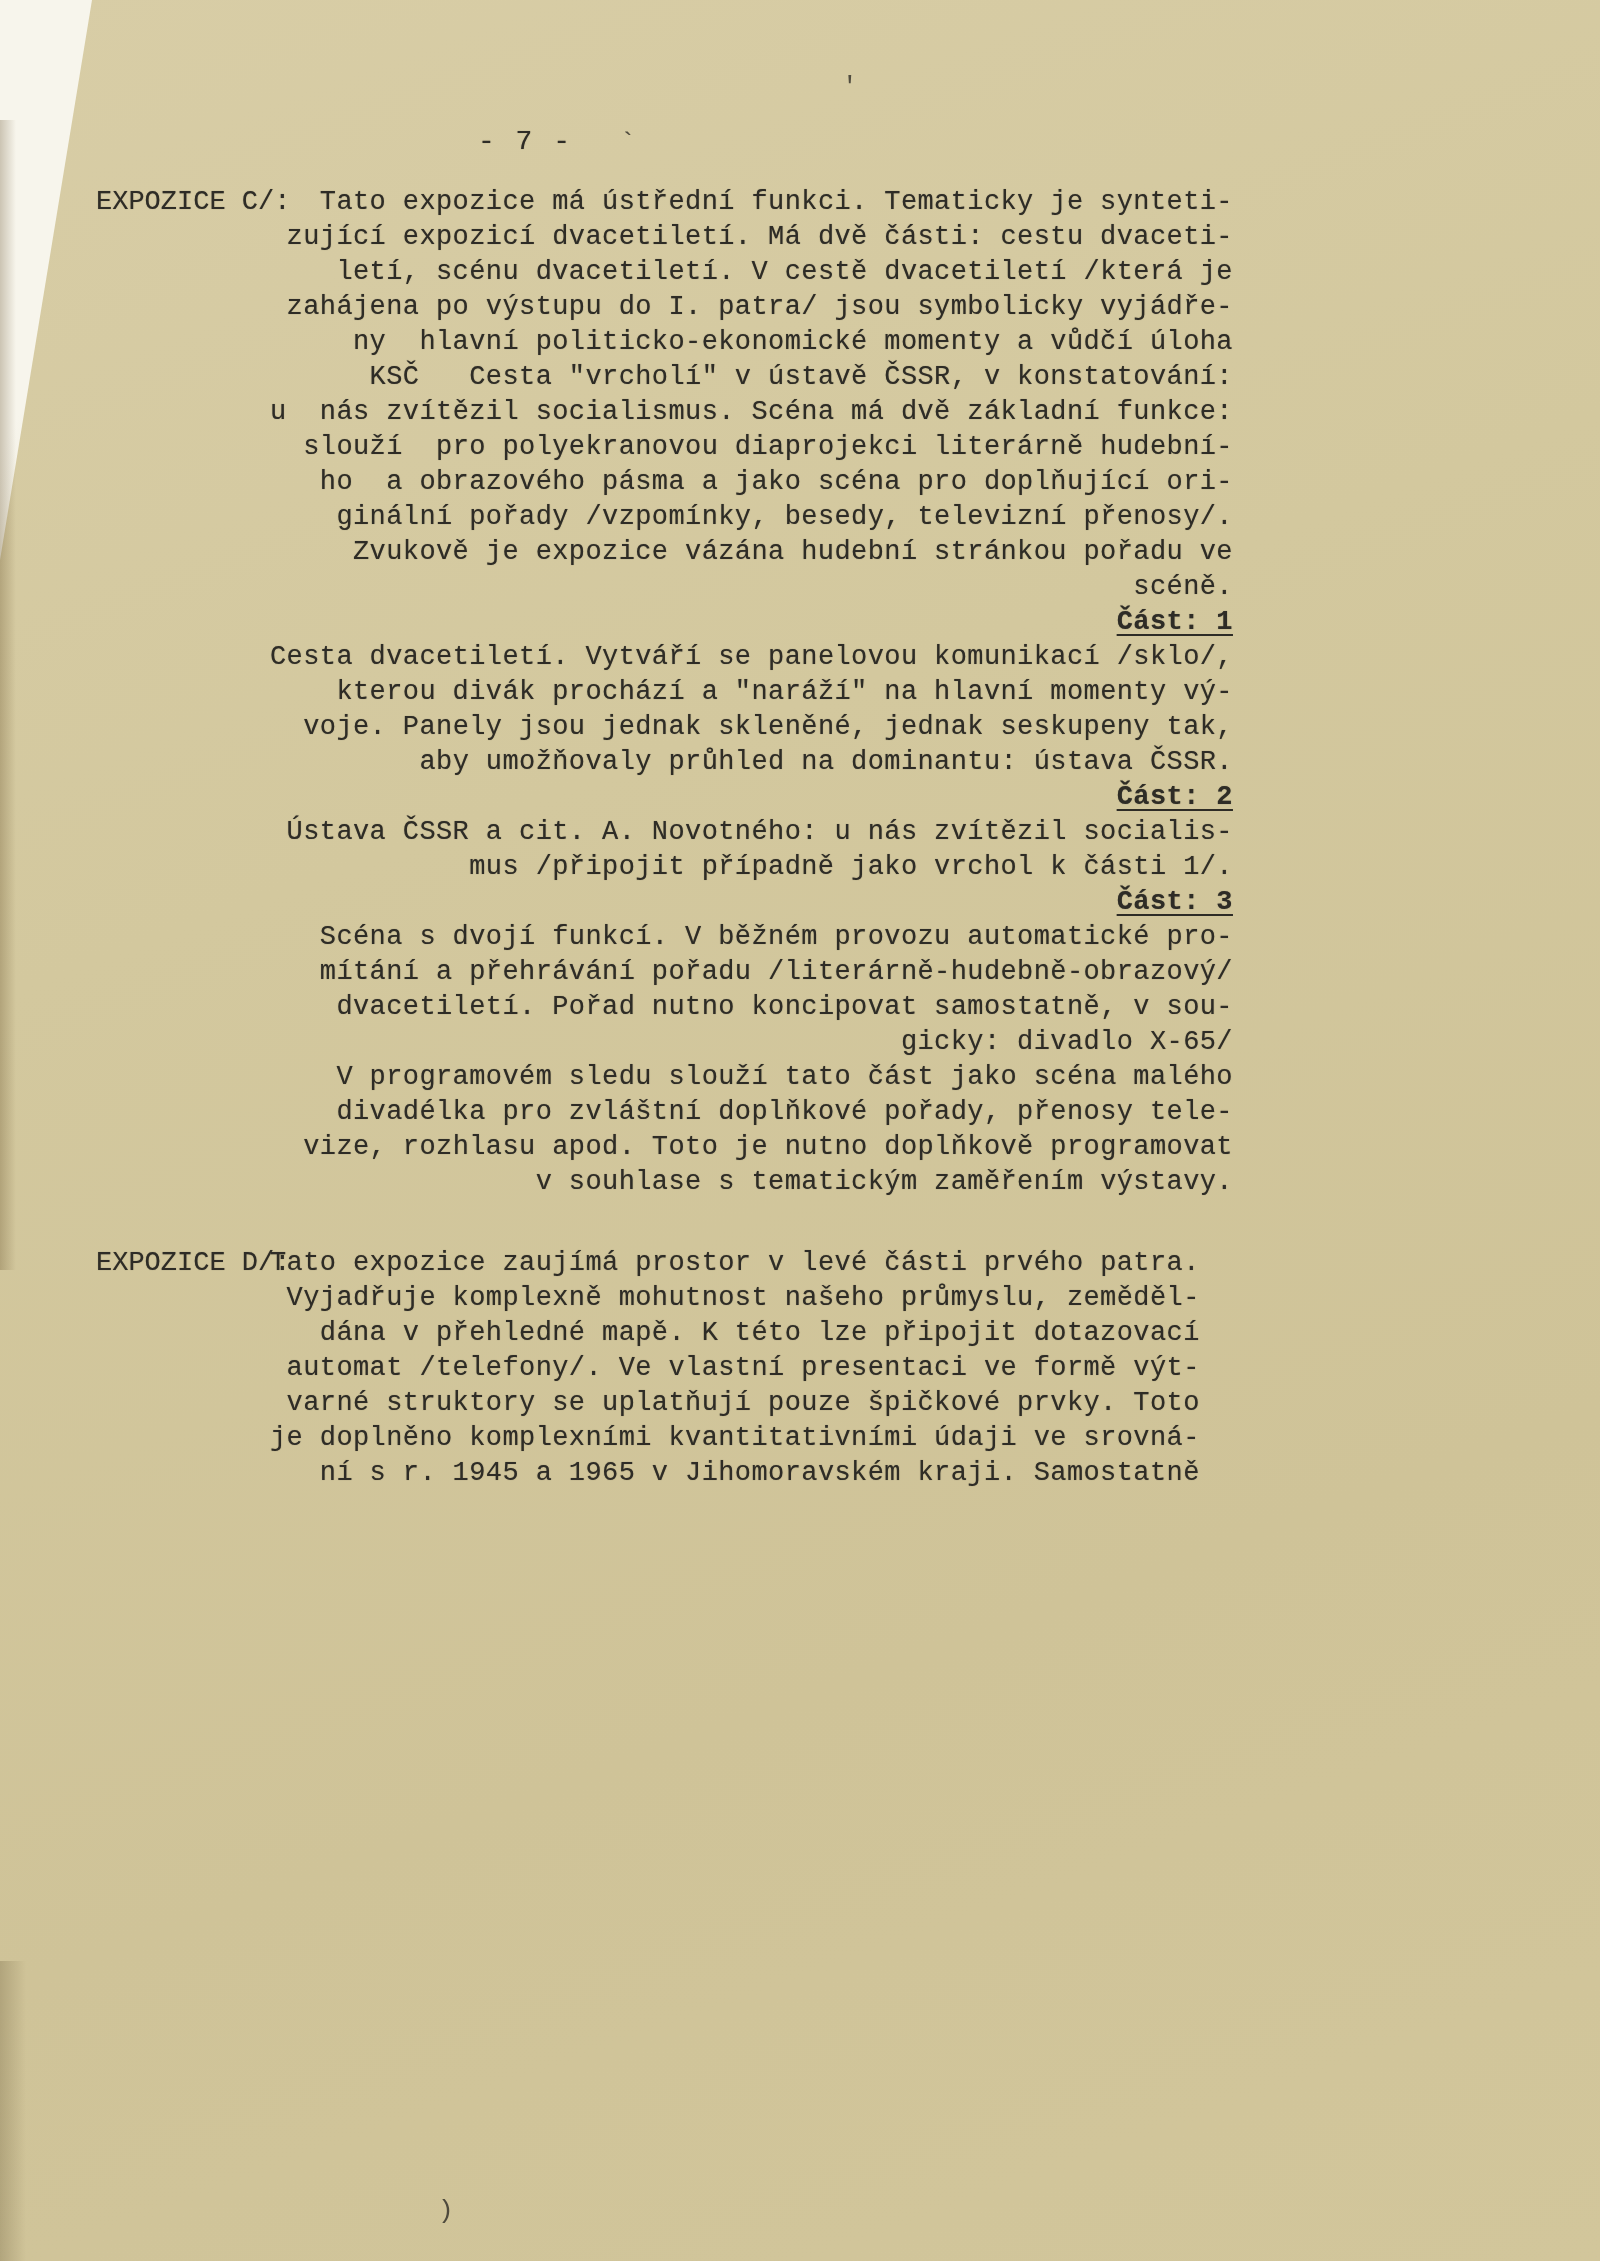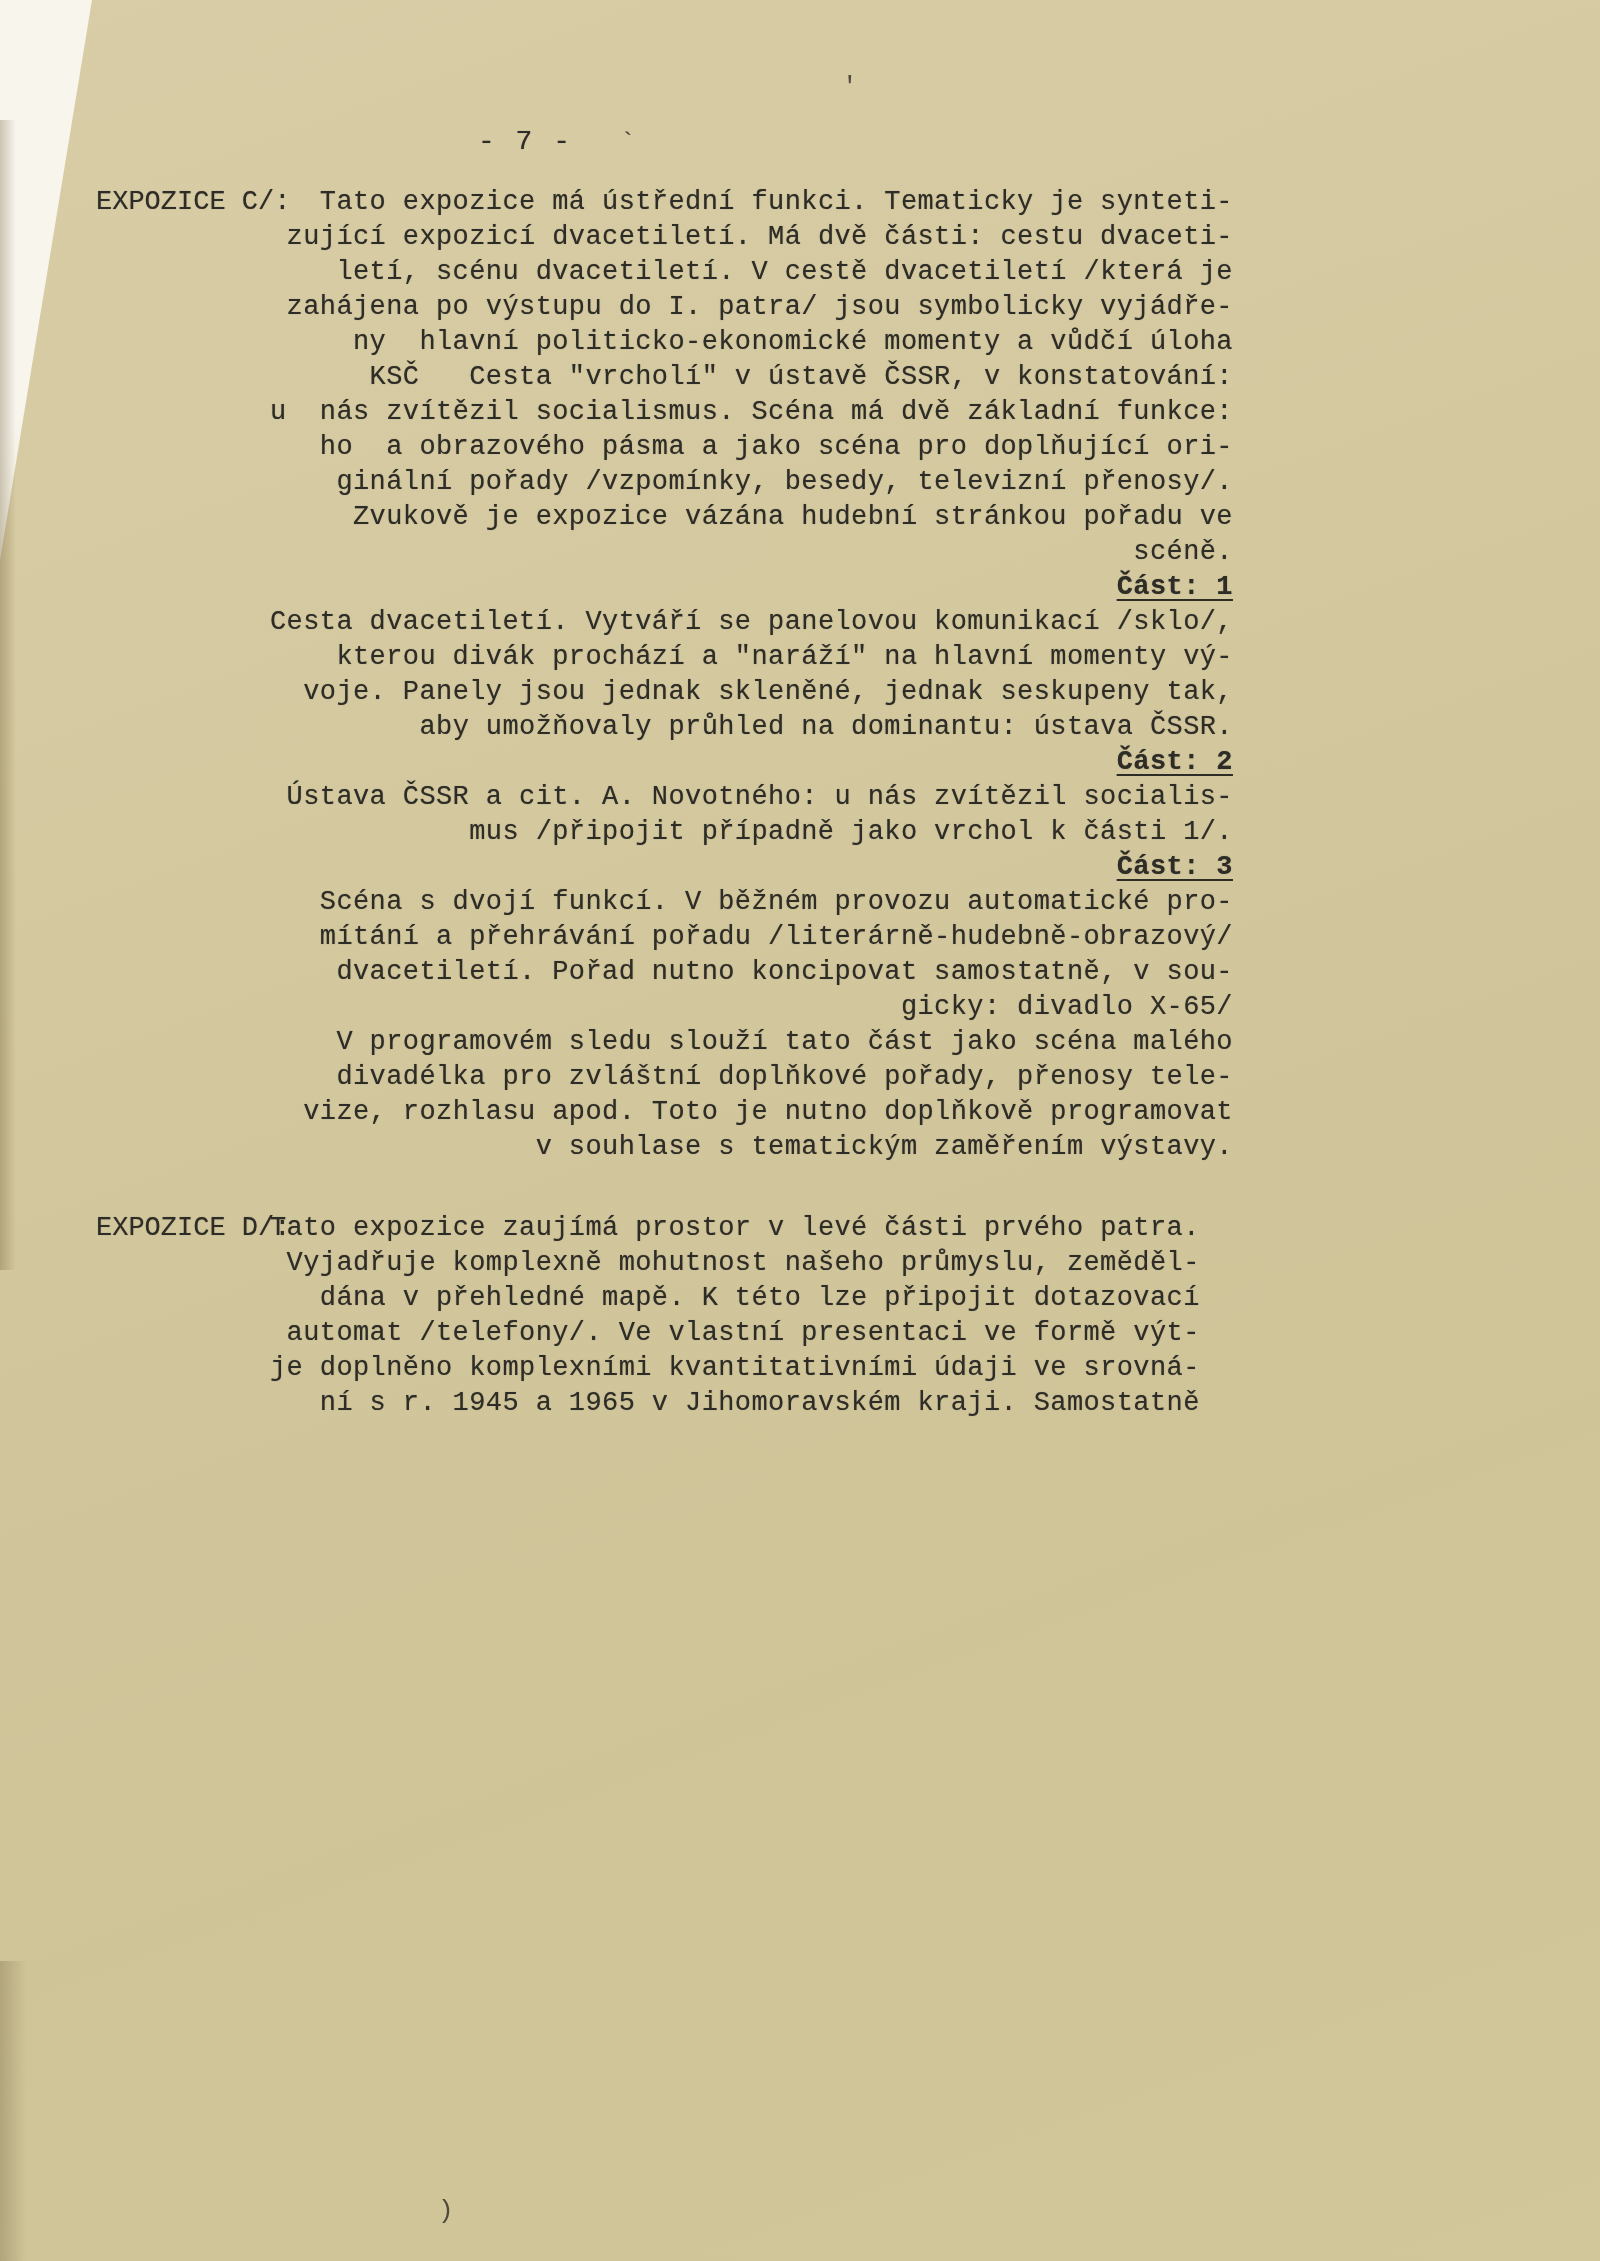--- a/index.html
+++ b/index.html
@@ -110,20 +110,21 @@
     <div class="section c">
       <div class="section-label">EXPOZICE C/:</div>
       <div class="section-body">
           <div class="tline">Tato expozice má ústřední funkci. Tematicky je synteti-</div>
           <div class="tline">zující expozicí dvacetiletí. Má dvě části: cestu dvaceti-</div>
           <div class="tline">letí, scénu dvacetiletí. V cestě dvacetiletí /která je</div>
           <div class="tline">zahájena po výstupu do I. patra/ jsou symbolicky vyjádře-</div>
           <div class="tline">ny  hlavní politicko-ekonomické momenty a vůdčí úloha</div>
           <div class="tline">KSČ   Cesta "vrcholí" v ústavě ČSSR, v konstatování:</div>
           <div class="tline">u  nás zvítězil socialismus. Scéna má dvě základní funkce:</div>
+          <div class="tline">slouží  pro polyekranovou diaprojekci literárně hudební-</div>
           <div class="tline">ho  a obrazového pásma a jako scéna pro doplňující ori-</div>
           <div class="tline">ginální pořady /vzpomínky, besedy, televizní přenosy/.</div>
           <div class="tline">Zvukově je expozice vázána hudební stránkou pořadu ve</div>
           <div class="tline">scéně.</div>
           <div class="tline underline">Část: 1</div>
           <div class="tline">Cesta dvacetiletí. Vytváří se panelovou komunikací /sklo/,</div>
           <div class="tline">kterou divák prochází a "naráží" na hlavní momenty vý-</div>
           <div class="tline">voje. Panely jsou jednak skleněné, jednak seskupeny tak,</div>
           <div class="tline">aby umožňovaly průhled na dominantu: ústava ČSSR.</div>
           <div class="tline underline">Část: 2</div>
@@ -141,18 +142,19 @@
         </div>
     </div>
 
     <div class="section d">
       <div class="section-label">EXPOZICE D/:</div>
       <div class="section-body">
           <div class="tline">Tato expozice zaujímá prostor v levé části prvého patra.</div>
           <div class="tline">Vyjadřuje komplexně mohutnost našeho průmyslu, zeměděl-</div>
           <div class="tline">dána v přehledné mapě. K této lze připojit dotazovací</div>
           <div class="tline">automat /telefony/. Ve vlastní presentaci ve formě výt-</div>
+          <div class="tline">varné struktory se uplatňují pouze špičkové prvky. Toto</div>
           <div class="tline">je doplněno komplexními kvantitativními údaji ve srovná-</div>
           <div class="tline">ní s r. 1945 a 1965 v Jihomoravském kraji. Samostatně</div>
         </div>
     </div>
   </div>
 </div>
 
 </body></html>

